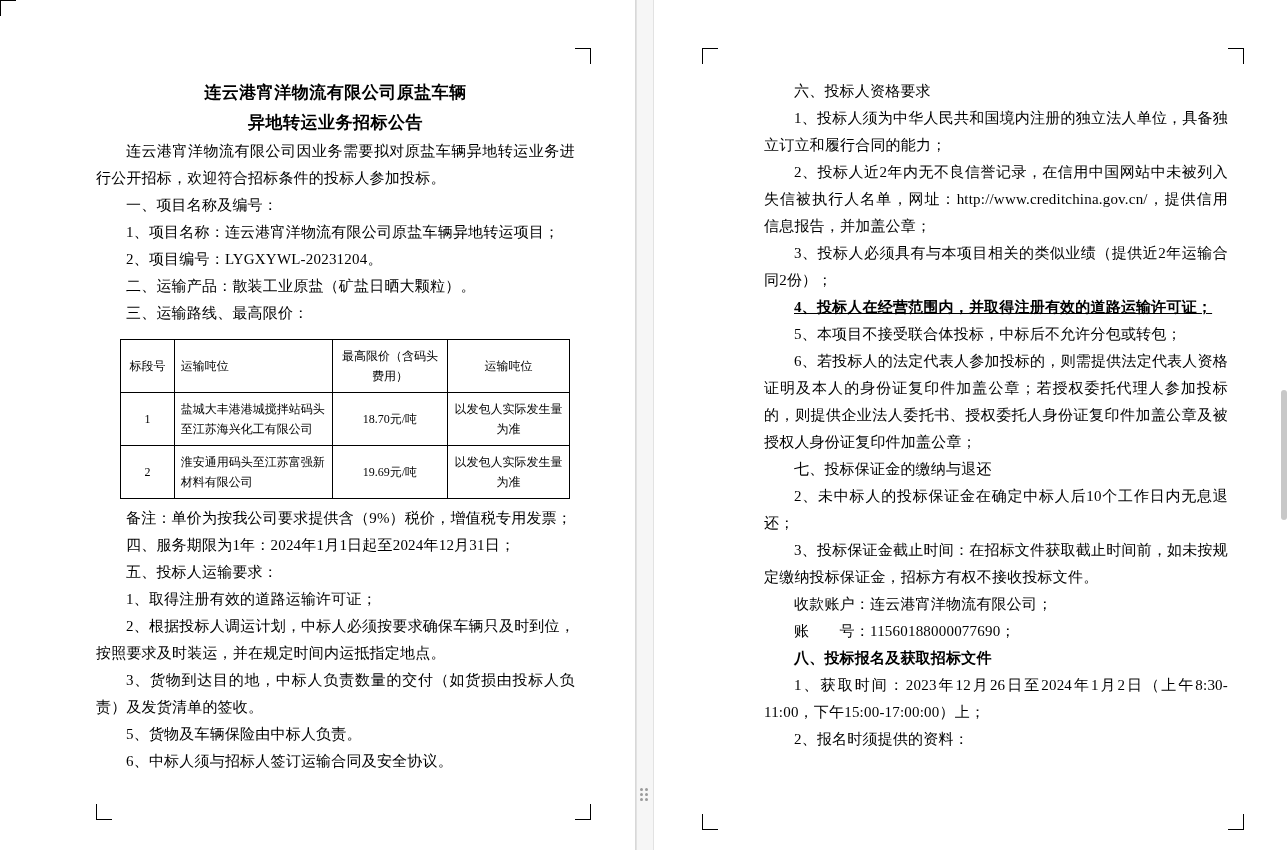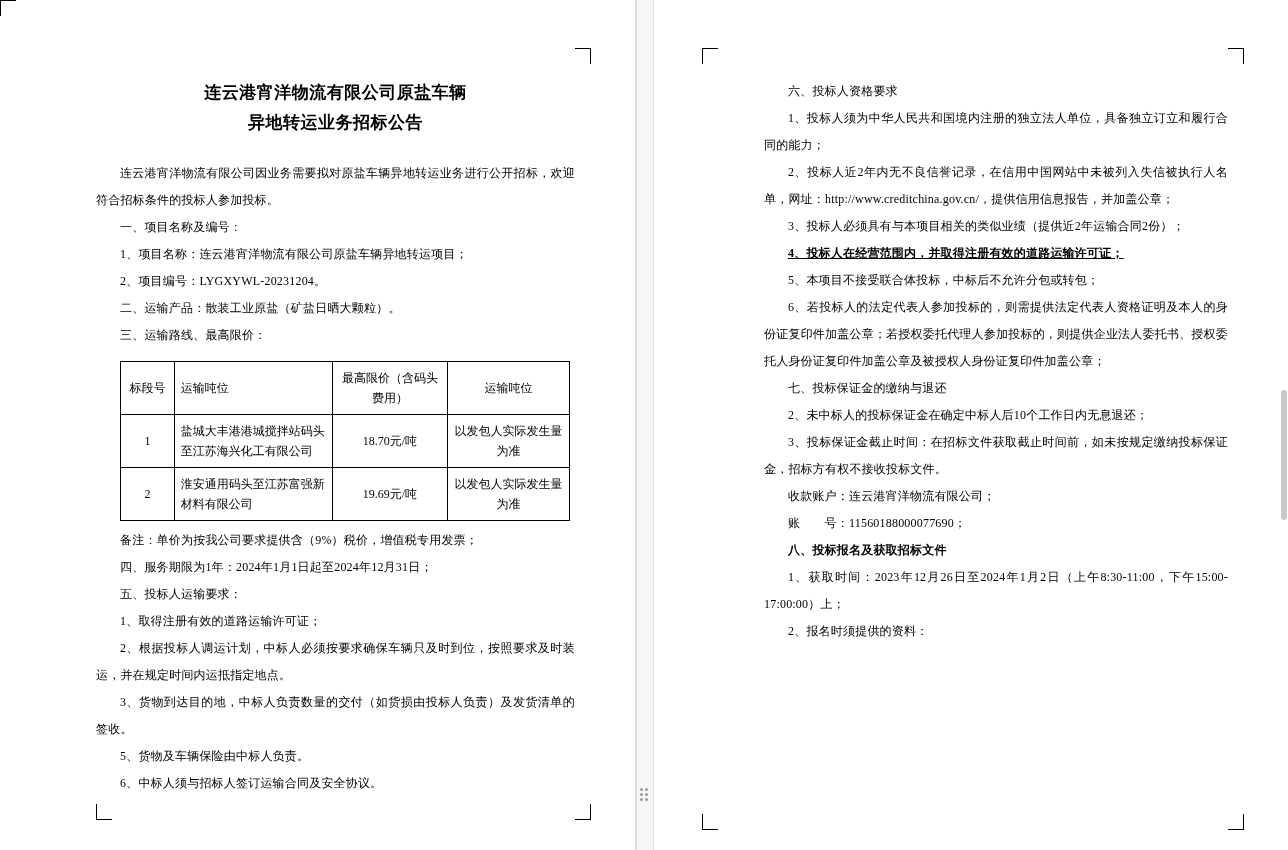--- a/index.html
+++ b/index.html
@@ -82,28 +82,27 @@
     font-size: 17px;
     font-weight: bold;
     text-align: center;
     margin: 18px 0 0 0;
     line-height: 30px;
     letter-spacing: 0.5px;
   }
   h1.doc-title .line2 { display: block; }
 
   p.body-line {
-    font-size: 12px;
+    font-size: 15px;
     line-height: 27px;
     margin: 0;
     text-align: justify;
     letter-spacing: 0.2px;
   }
   p.first-para {
-    margin-top: 22px;
   }
   .indent2 { text-indent: 2em; }
   .bold { font-weight: bold; }
   .u-bold { font-weight: bold; text-decoration: underline; }
 
   table.rates {
     border-collapse: collapse;
     margin: 12px 0 6px 24px;
     width: 450px;
     font-size: 12px;

